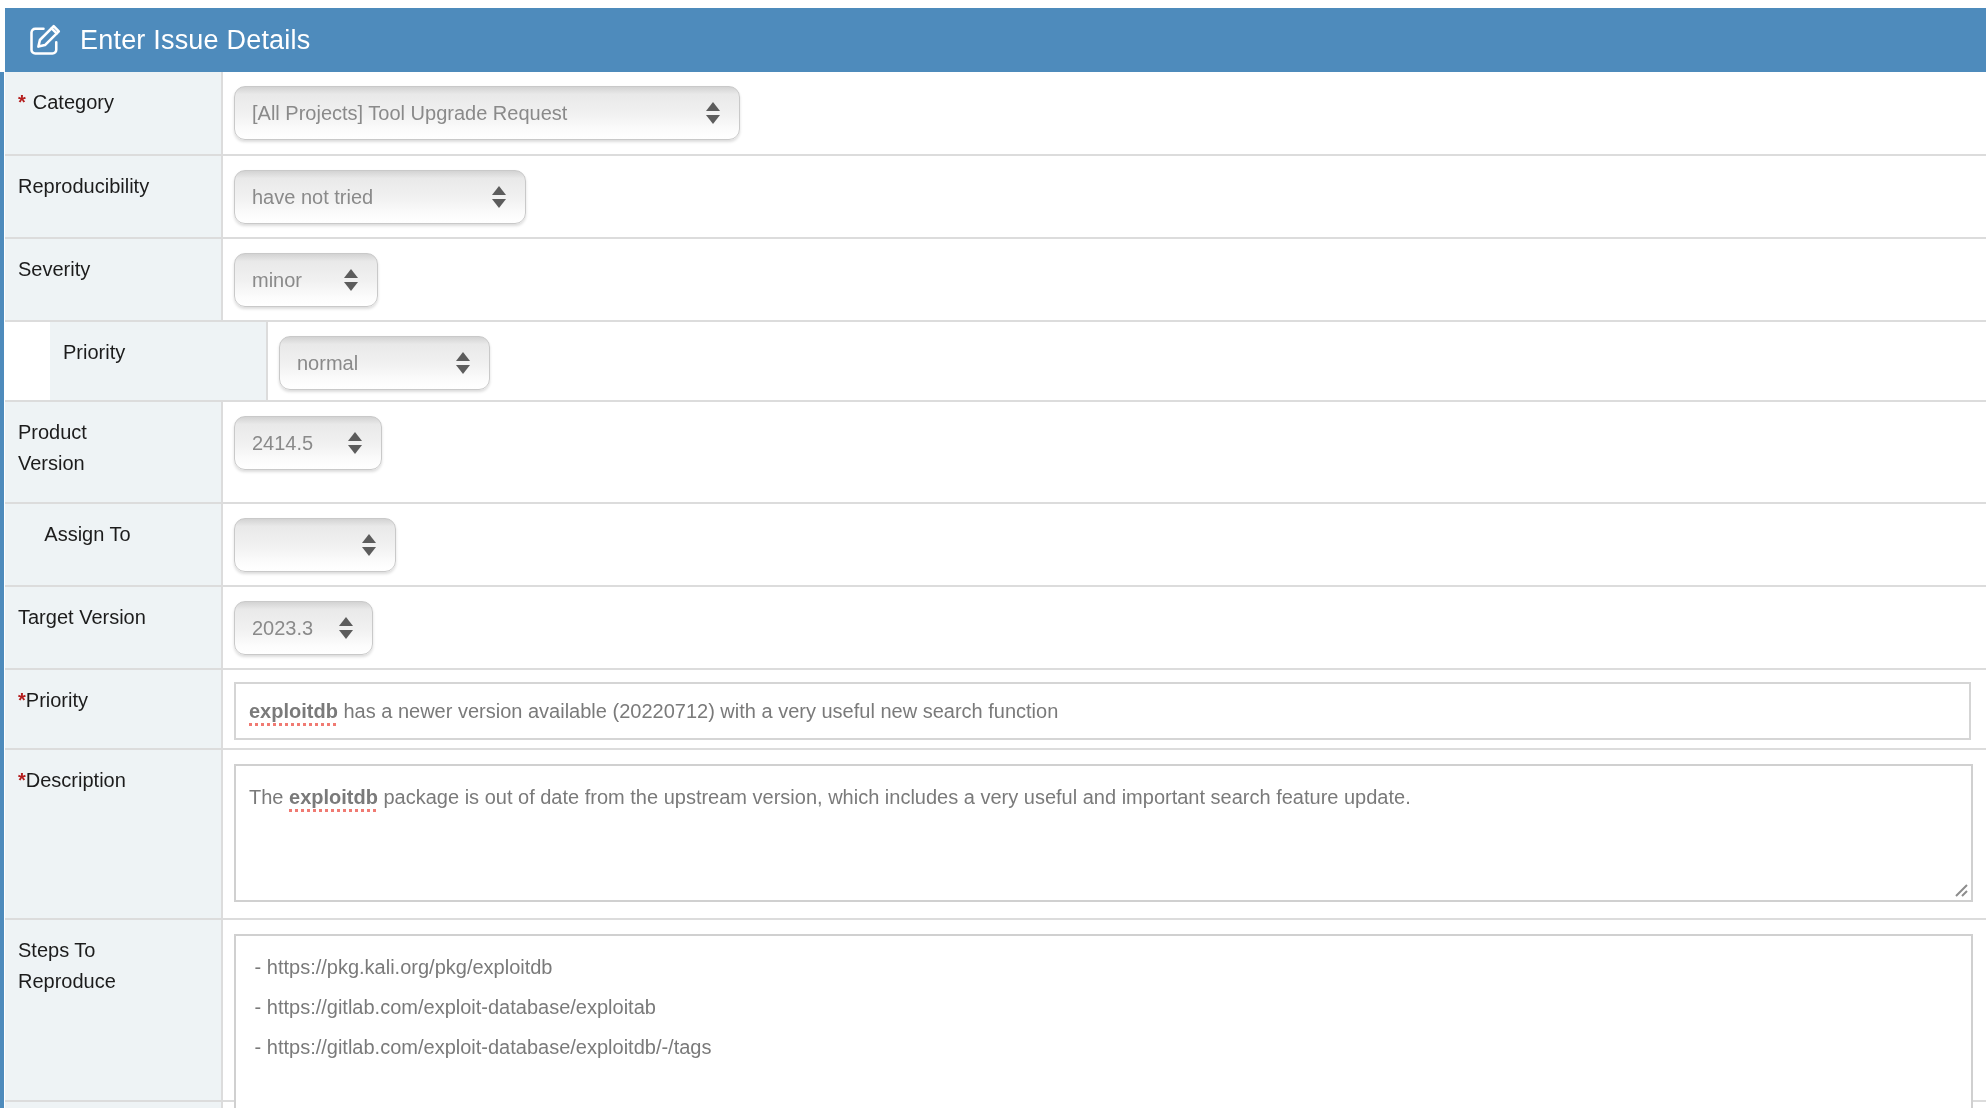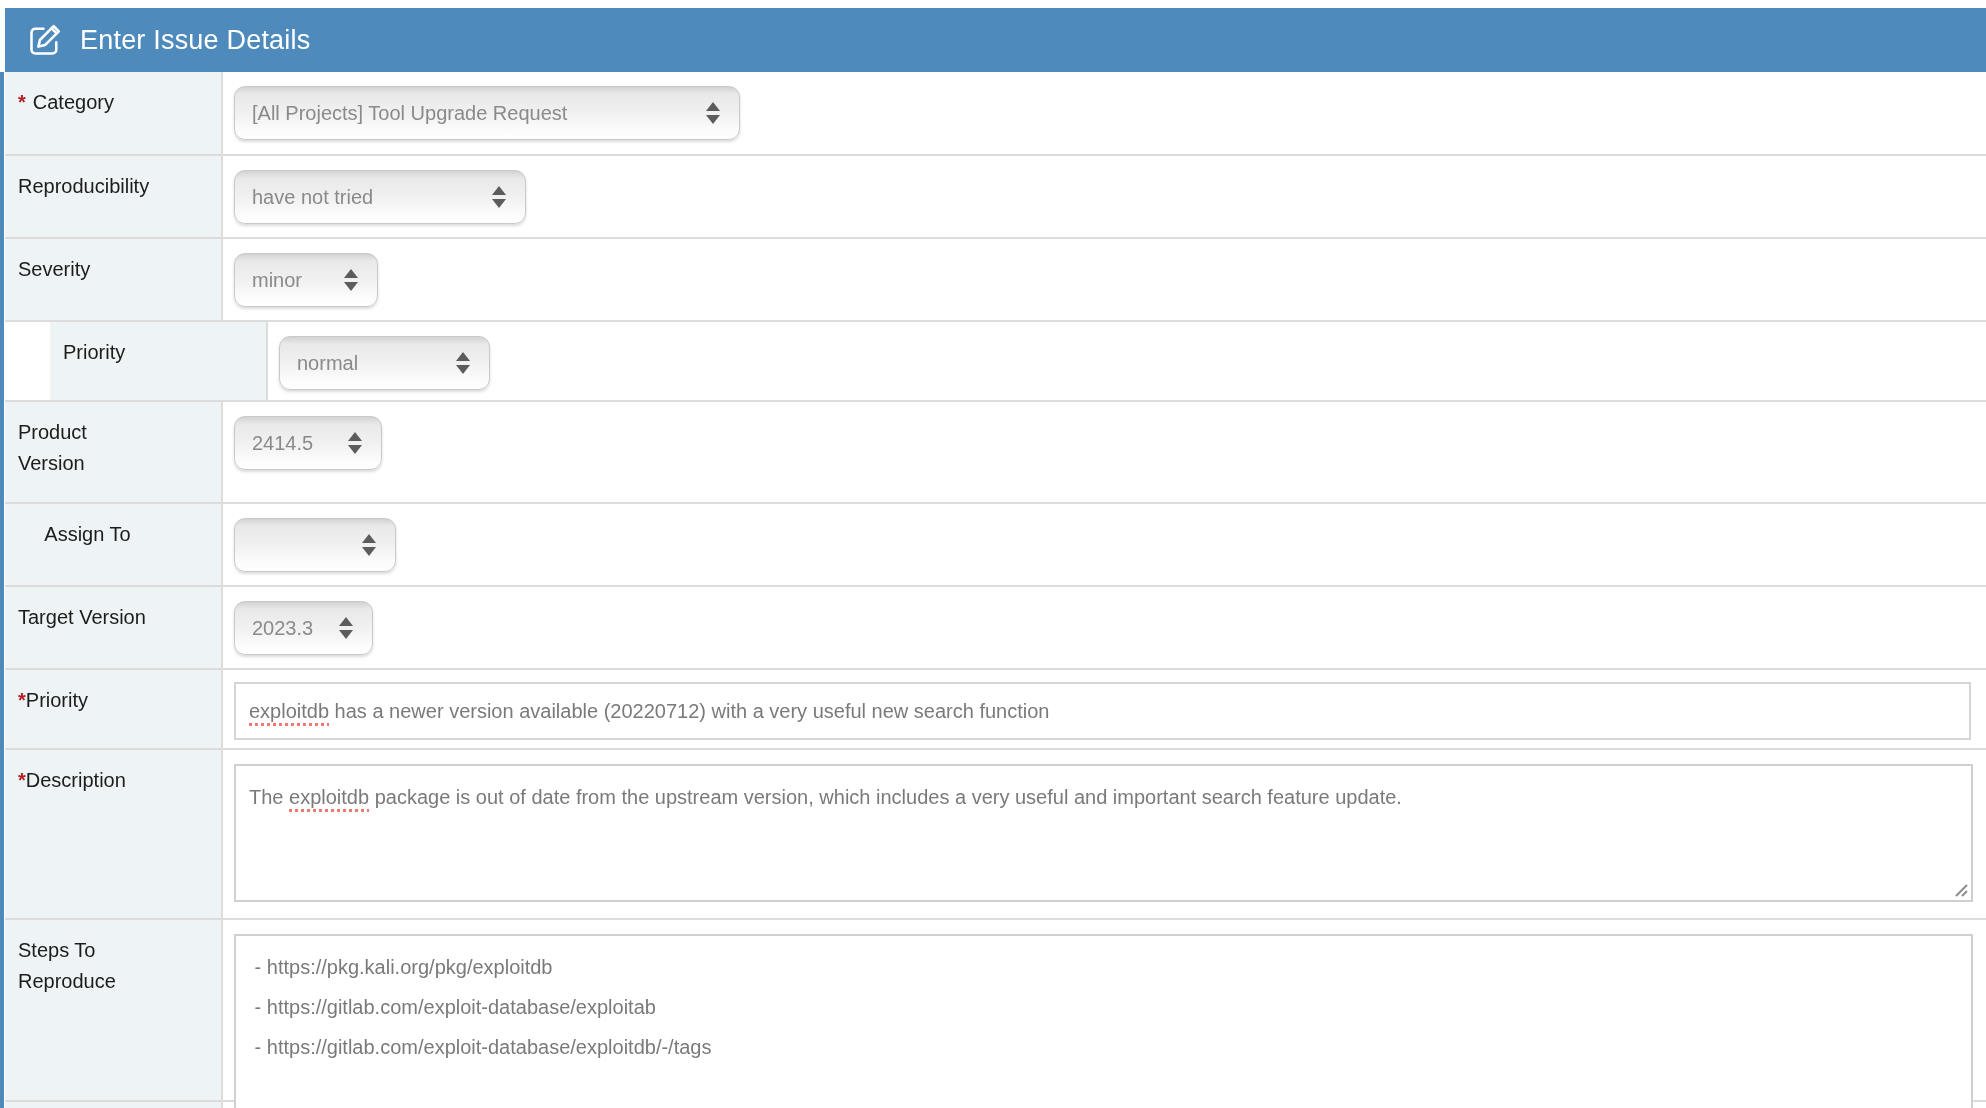--- a/index.html
+++ b/index.html
@@ -74,21 +74,21 @@
   .textarea{
     box-sizing:border-box;margin:14px 0 0 11px;width:1739px;
     border:2px solid #d0d0d0;background:#ffffff;position:relative;
     padding:11px 13px;font-size:20px;line-height:40px;color:#7a7a7a;overflow:hidden;
   }
   .ta-description{height:138px;}
   .ta-steps{height:201px;}
   .ta-line{white-space:pre;}
   .misspelled{
     text-decoration:underline;text-decoration-style:dotted;text-decoration-color:#f07a72;
-    text-decoration-thickness:3px;text-underline-offset:5px;
+    text-decoration-thickness:3px;text-underline-offset:5px;font-weight:bold;
   }
   .resize-grip{position:absolute;right:3px;bottom:3px;display:block;}
 </style>
 </head>
 <body>
 
 <div class="page">
 
   <div class="widget-header">
     <svg class="hdr-icon" viewBox="0 0 24 24" fill="none" stroke="#ffffff" stroke-width="1.7" stroke-linecap="round" stroke-linejoin="round">

